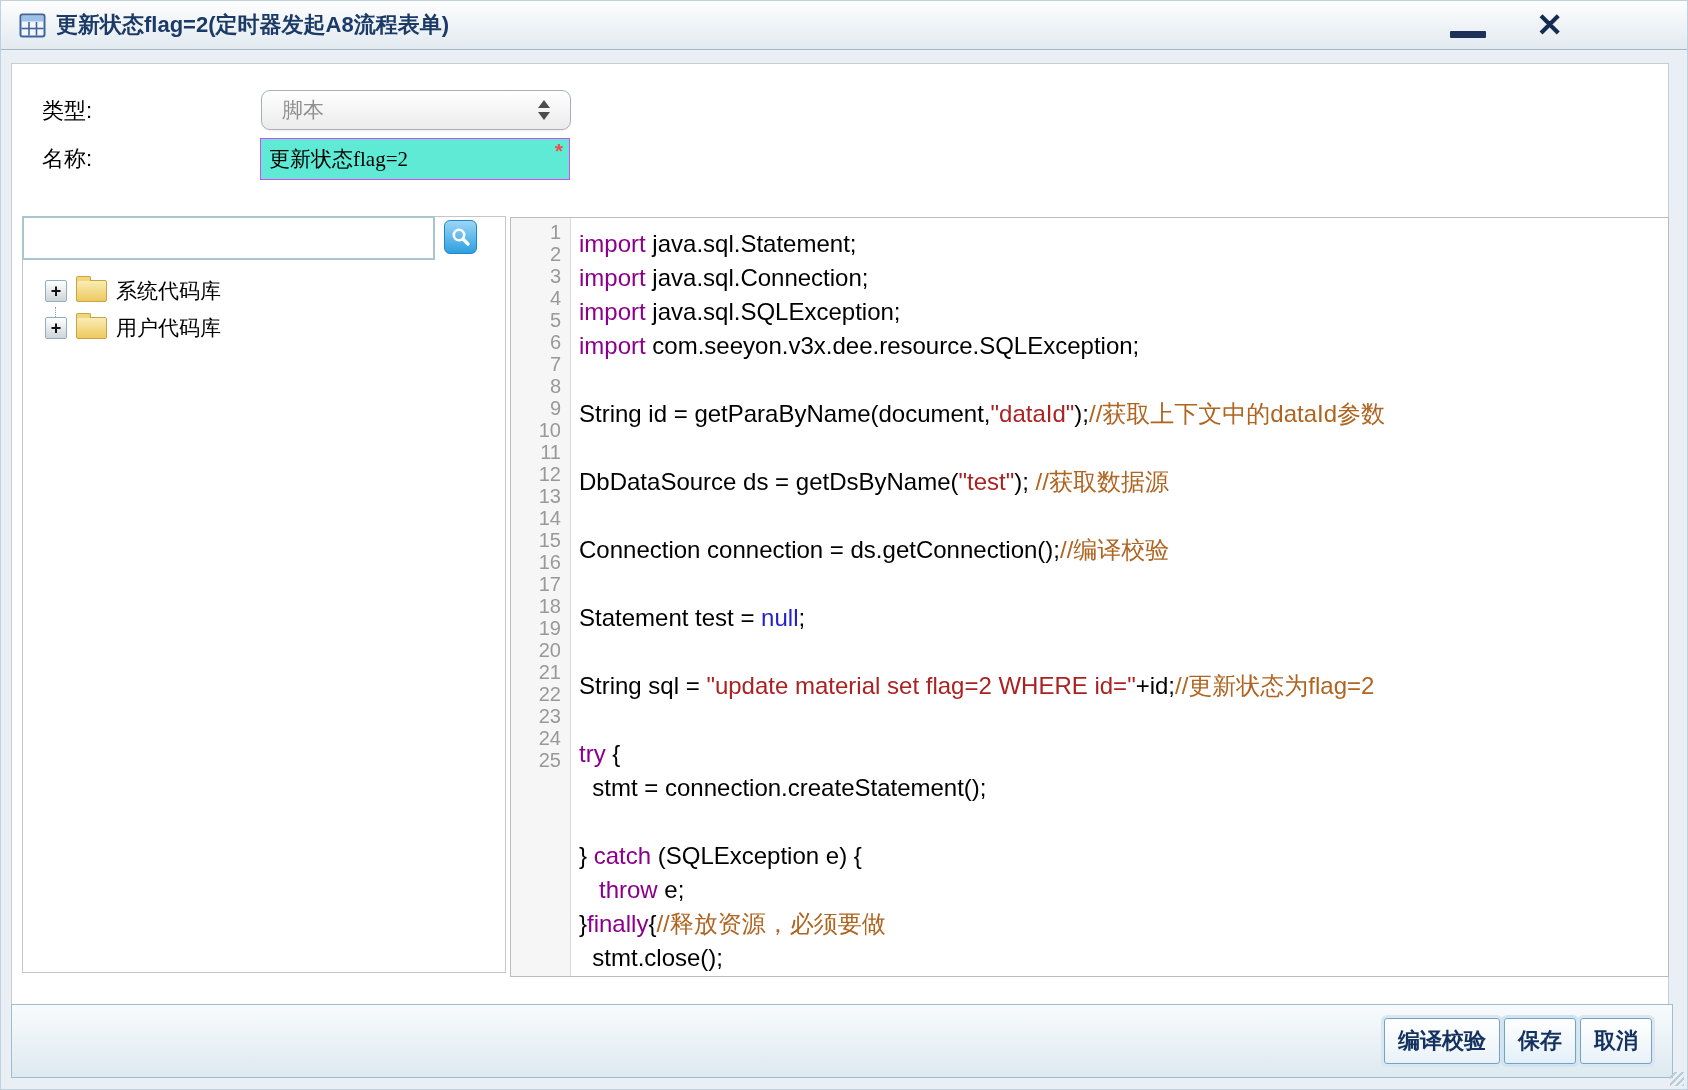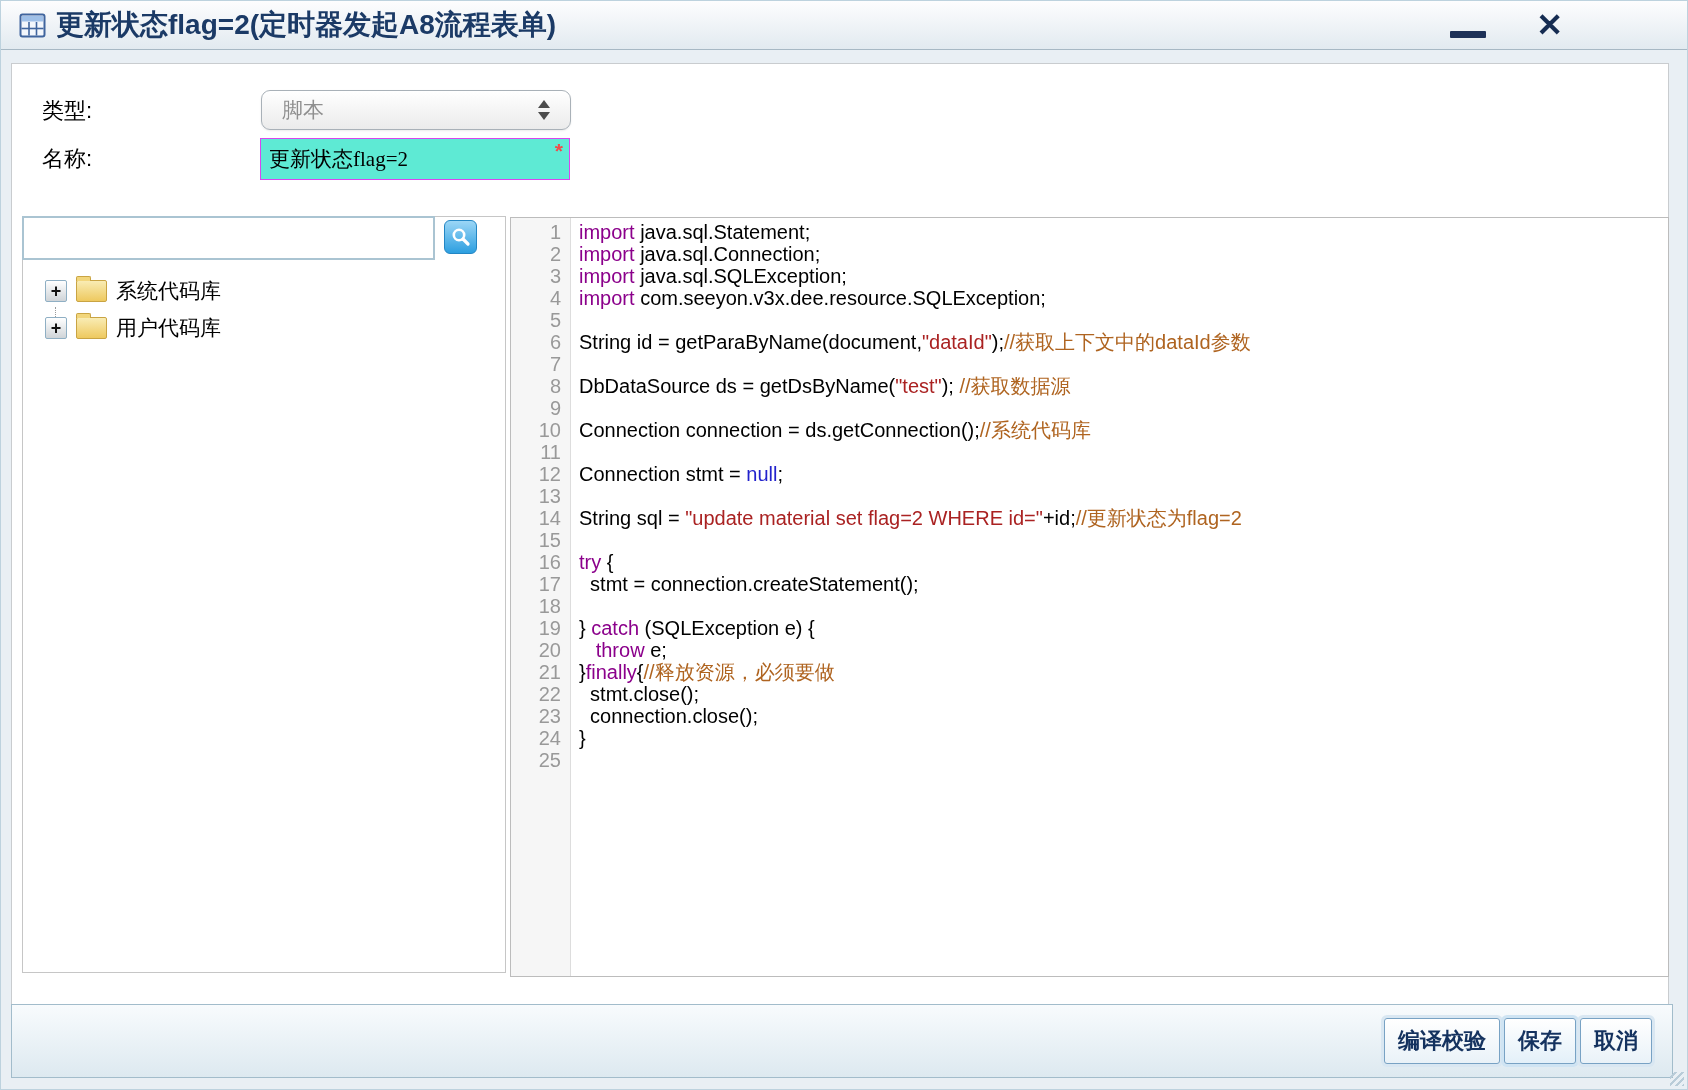--- a/index.html
+++ b/index.html
@@ -12,21 +12,21 @@
     border:1px solid #bdd2de;
   }
   
   .titlebar {
     position:absolute; left:0; top:0; width:100%; height:49px;
     background:linear-gradient(#fdfdfe, #e2eaf0);
     border-bottom:1px solid #a7b8c4;
     display:flex; align-items:center; padding:0 18px;
   }
   .title-icon { width:27px; height:27px; flex:0 0 auto; }
-  .title-text { margin-left:10px; font-size:28px; font-weight:bold; color:#1b3a66; }
+  .title-text { margin-left:10px; font-size:22px; font-weight:bold; color:#1b3a66; }
   .win-controls { margin-left:auto; display:flex; align-items:center; gap:48px; padding-right:106px; }
   .min-btn { width:40px; height:26px; display:flex; align-items:flex-end; justify-content:center; cursor:pointer; }
   .min-bar { width:36px; height:7px; background:#1d3158; border-radius:1px; }
   .close-btn { font-size:32px; font-weight:bold; color:#152c52; line-height:1; cursor:pointer; }
   
   .content {
     position:absolute; left:10px; top:62px; width:1658px; height:943px;
     background:#fff; border:1px solid #c9cccf;
   }
   .form-label { position:absolute; font-size:22px; color:#000; }
@@ -88,21 +88,21 @@
   .editor {
     position:absolute; left:498px; top:153px; width:1159px; height:760px;
     background:#fff; border:1px solid #bcbcbc; display:flex; overflow:hidden; cursor:text;
   }
   .gutter {
     width:60px; flex:0 0 auto; background:#f6f6f6; border-right:1px solid #ddd;
     padding-top:3px; text-align:right;
   }
   .gutter .ln { height:22px; line-height:22px; font-size:20px; color:#999; padding-right:9px; }
   .codecol { flex:1; padding:3px 0 0 8px; }
-  .code-line { height:22px; line-height:22px; font-size:20px; white-space:pre; color:#000; }
+  .code-line { height:22px; line-height:22px; font-size:24px; white-space:pre; color:#000;margin-top:12px; }
   .tk-kw  { color:var(--kw); }
   .tk-str { color:var(--str); }
   .tk-com { color:var(--com); }
   .tk-lit { color:var(--lit); }
   .tk-pl  { color:var(--pl); }
   
   .footer {
     position:absolute; left:10px; top:1003px; width:1662px; height:74px;
     background:linear-gradient(#f8fbfd,#dde9f0);
     border:1px solid #a2bccb;
@@ -213,23 +213,23 @@
     <div class="codecol">
         <div class="code-line"><span class="tk-kw">import</span><span class="tk-pl"> java.sql.Statement;</span></div>
         <div class="code-line"><span class="tk-kw">import</span><span class="tk-pl"> java.sql.Connection;</span></div>
         <div class="code-line"><span class="tk-kw">import</span><span class="tk-pl"> java.sql.SQLException;</span></div>
         <div class="code-line"><span class="tk-kw">import</span><span class="tk-pl"> com.seeyon.v3x.dee.resource.SQLException;</span></div>
         <div class="code-line"></div>
         <div class="code-line"><span class="tk-pl">String id = getParaByName(document,</span><span class="tk-str">"dataId"</span><span class="tk-pl">);</span><span class="tk-com">//获取上下文中的dataId参数</span></div>
         <div class="code-line"></div>
         <div class="code-line"><span class="tk-pl">DbDataSource ds = getDsByName(</span><span class="tk-str">"test"</span><span class="tk-pl">); </span><span class="tk-com">//获取数据源</span></div>
         <div class="code-line"></div>
-        <div class="code-line"><span class="tk-pl">Connection connection = ds.getConnection();</span><span class="tk-com">//系统代码库</span></div>
-        <div class="code-line"></div>
-        <div class="code-line"><span class="tk-pl">Connection stmt = </span><span class="tk-lit">null</span><span class="tk-pl">;</span></div>
+        <div class="code-line"><span class="tk-pl">Connection connection = ds.getConnection();</span><span class="tk-com">//编译校验</span></div>
+        <div class="code-line"></div>
+        <div class="code-line"><span class="tk-pl">Statement test = </span><span class="tk-lit">null</span><span class="tk-pl">;</span></div>
         <div class="code-line"></div>
         <div class="code-line"><span class="tk-pl">String sql = </span><span class="tk-str">"update material set flag=2 WHERE id="</span><span class="tk-pl">+id;</span><span class="tk-com">//更新状态为flag=2</span></div>
         <div class="code-line"></div>
         <div class="code-line"><span class="tk-kw">try</span><span class="tk-pl"> {</span></div>
         <div class="code-line"><span class="tk-pl">  stmt = connection.createStatement();</span></div>
         <div class="code-line"></div>
         <div class="code-line"><span class="tk-pl">} </span><span class="tk-kw">catch</span><span class="tk-pl"> (SQLException e) {</span></div>
         <div class="code-line"><span class="tk-pl">   </span><span class="tk-kw">throw</span><span class="tk-pl"> e;</span></div>
         <div class="code-line"><span class="tk-pl">}</span><span class="tk-kw">finally</span><span class="tk-pl">{</span><span class="tk-com">//释放资源，必须要做</span></div>
         <div class="code-line"><span class="tk-pl">  stmt.close();</span></div>

